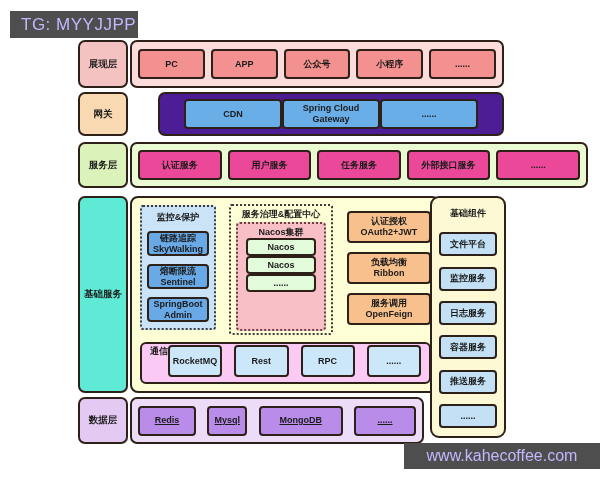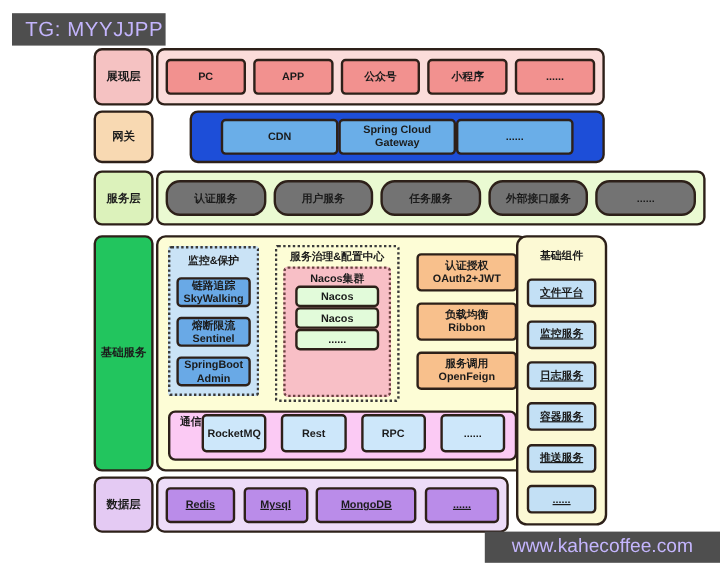--- a/index.html
+++ b/index.html
@@ -43,42 +43,42 @@
 
   
   #row-presentation{left:0;top:0;width:426px;height:48px;}
   #row-presentation .layer-label{background:#f5c2c2;}
   #row-presentation .layer-content{background:#fbdcda;padding:0 6px;gap:6px;}
   #row-presentation .node{flex:1;height:30px;background:#f2918f;}
 
   
   #row-gateway{left:0;top:52px;width:426px;height:44px;}
   #row-gateway .layer-label{background:#f8d9b2;}
-  #row-gateway .layer-content{background:#1d4ed8;padding:0 24px;margin-left:28px;}
+  #row-gateway .layer-content{background:#4c1d95;padding:0 24px;margin-left:28px;}
   #row-gateway .node{flex:1;height:30px;background:#6aaee8;}
 
   
   #row-service{left:0;top:102px;width:510px;height:46px;}
   #row-service .layer-label{background:#dcf2bb;}
   #row-service .layer-content{background:#eafad2;padding:0 6px;gap:6px;}
-  #row-service .node{flex:1;height:30px;background:#737373;border-radius:12px;}
+  #row-service .node{flex:1;height:30px;background:#ec4899;}
 
   
   #row-data{left:0;top:357px;width:346px;height:47px;}
   #row-data .layer-label{background:#e4caf3;}
   #row-data .layer-content{background:#eddcf8;padding:0 6px;justify-content:space-between;text-decoration:underline;}
   #row-data .node{height:30px;background:#ba8ce9;}
   #row-data .node:nth-child(1){width:58px;}
-  #row-data .node:nth-child(2){width:54px;}
+  #row-data .node:nth-child(2){width:40px;}
   #row-data .node:nth-child(3){width:84px;}
   #row-data .node:nth-child(4){width:62px;}
 
   
   #base-services{position:absolute;left:0;top:156px;width:346px;height:197px;display:flex;}
-  #base-services .layer-label{background:#22c55e;}
+  #base-services .layer-label{background:#5eead4;}
   .bs-main{
     flex:1;border:2px solid var(--bd);border-radius:8px;background:#fdfdd6;
     padding:6px 7px 7px 8px;display:flex;flex-direction:column;
   }
   .bs-top{display:flex;flex:1;}
 
   .group-title{font-size:9px;font-weight:bold;text-align:center;line-height:12px;}
 
   .group-monitoring{
     width:76px;height:125px;margin-top:1px;
@@ -109,21 +109,21 @@
   .comm-items{display:flex;gap:12px;flex:1;}
   .comm-items .node{flex:1;background:#cde7fa;}
 
   
   #base-components{
     position:absolute;left:352px;top:156px;width:76px;height:242px;
     background:#fcf9d4;border:2px solid var(--bd);border-radius:9px;
     padding:6px 7px 8px;display:flex;flex-direction:column;justify-content:space-between;
   }
   .bc-title{height:18px;display:flex;align-items:center;justify-content:center;}
-  #base-components .node{height:24px;background:#c3e0f5;width:100%;text-decoration:underline;}
+  #base-components .node{height:24px;background:#c3e0f5;width:100%;}
 </style>
 </head>
 <body>
 
 <div class="banner" id="banner-tl">TG: MYYJJPP</div>
 
 <div id="diagram">
 
   <div class="layer-row" id="row-presentation">
     <div class="layer-label">展现层</div>

